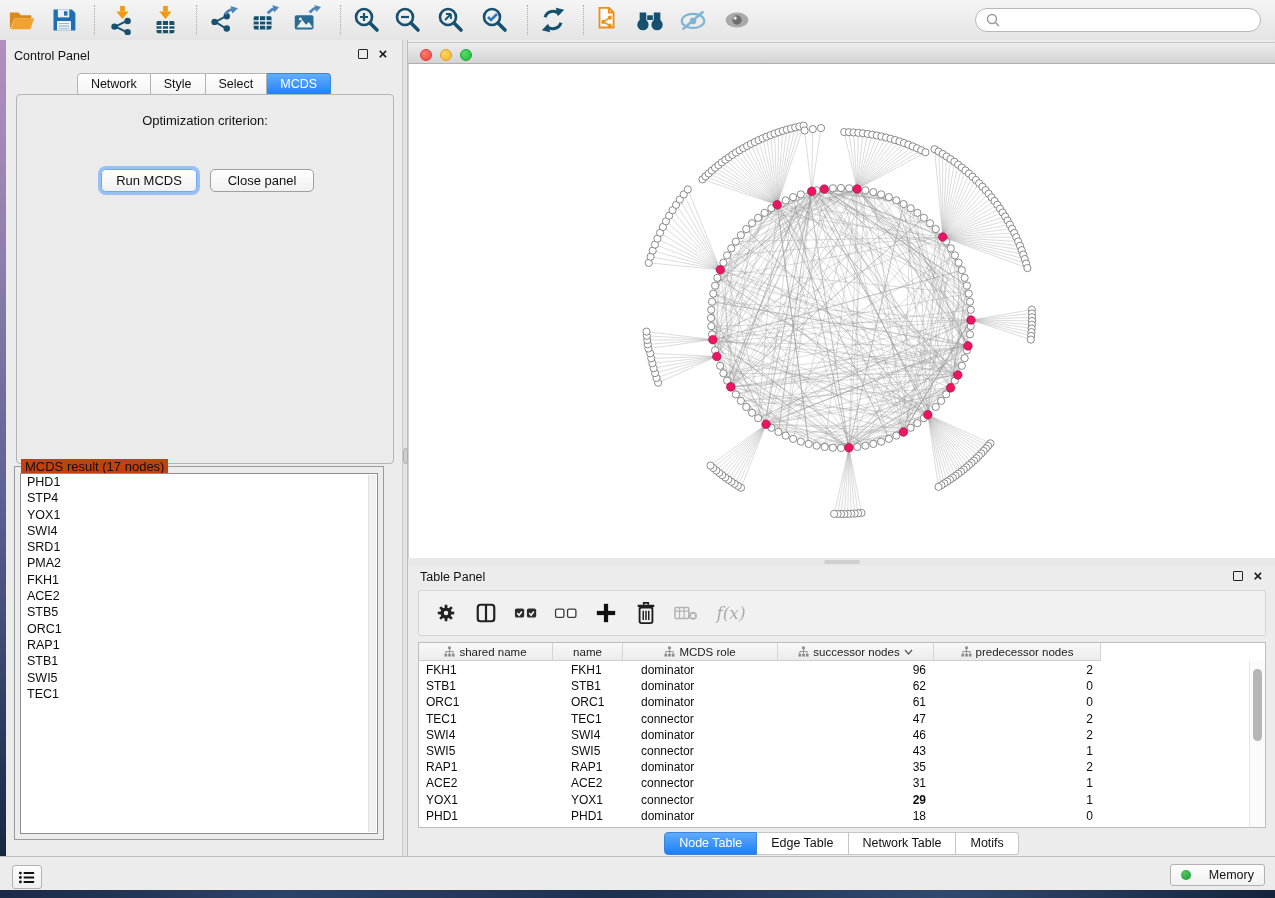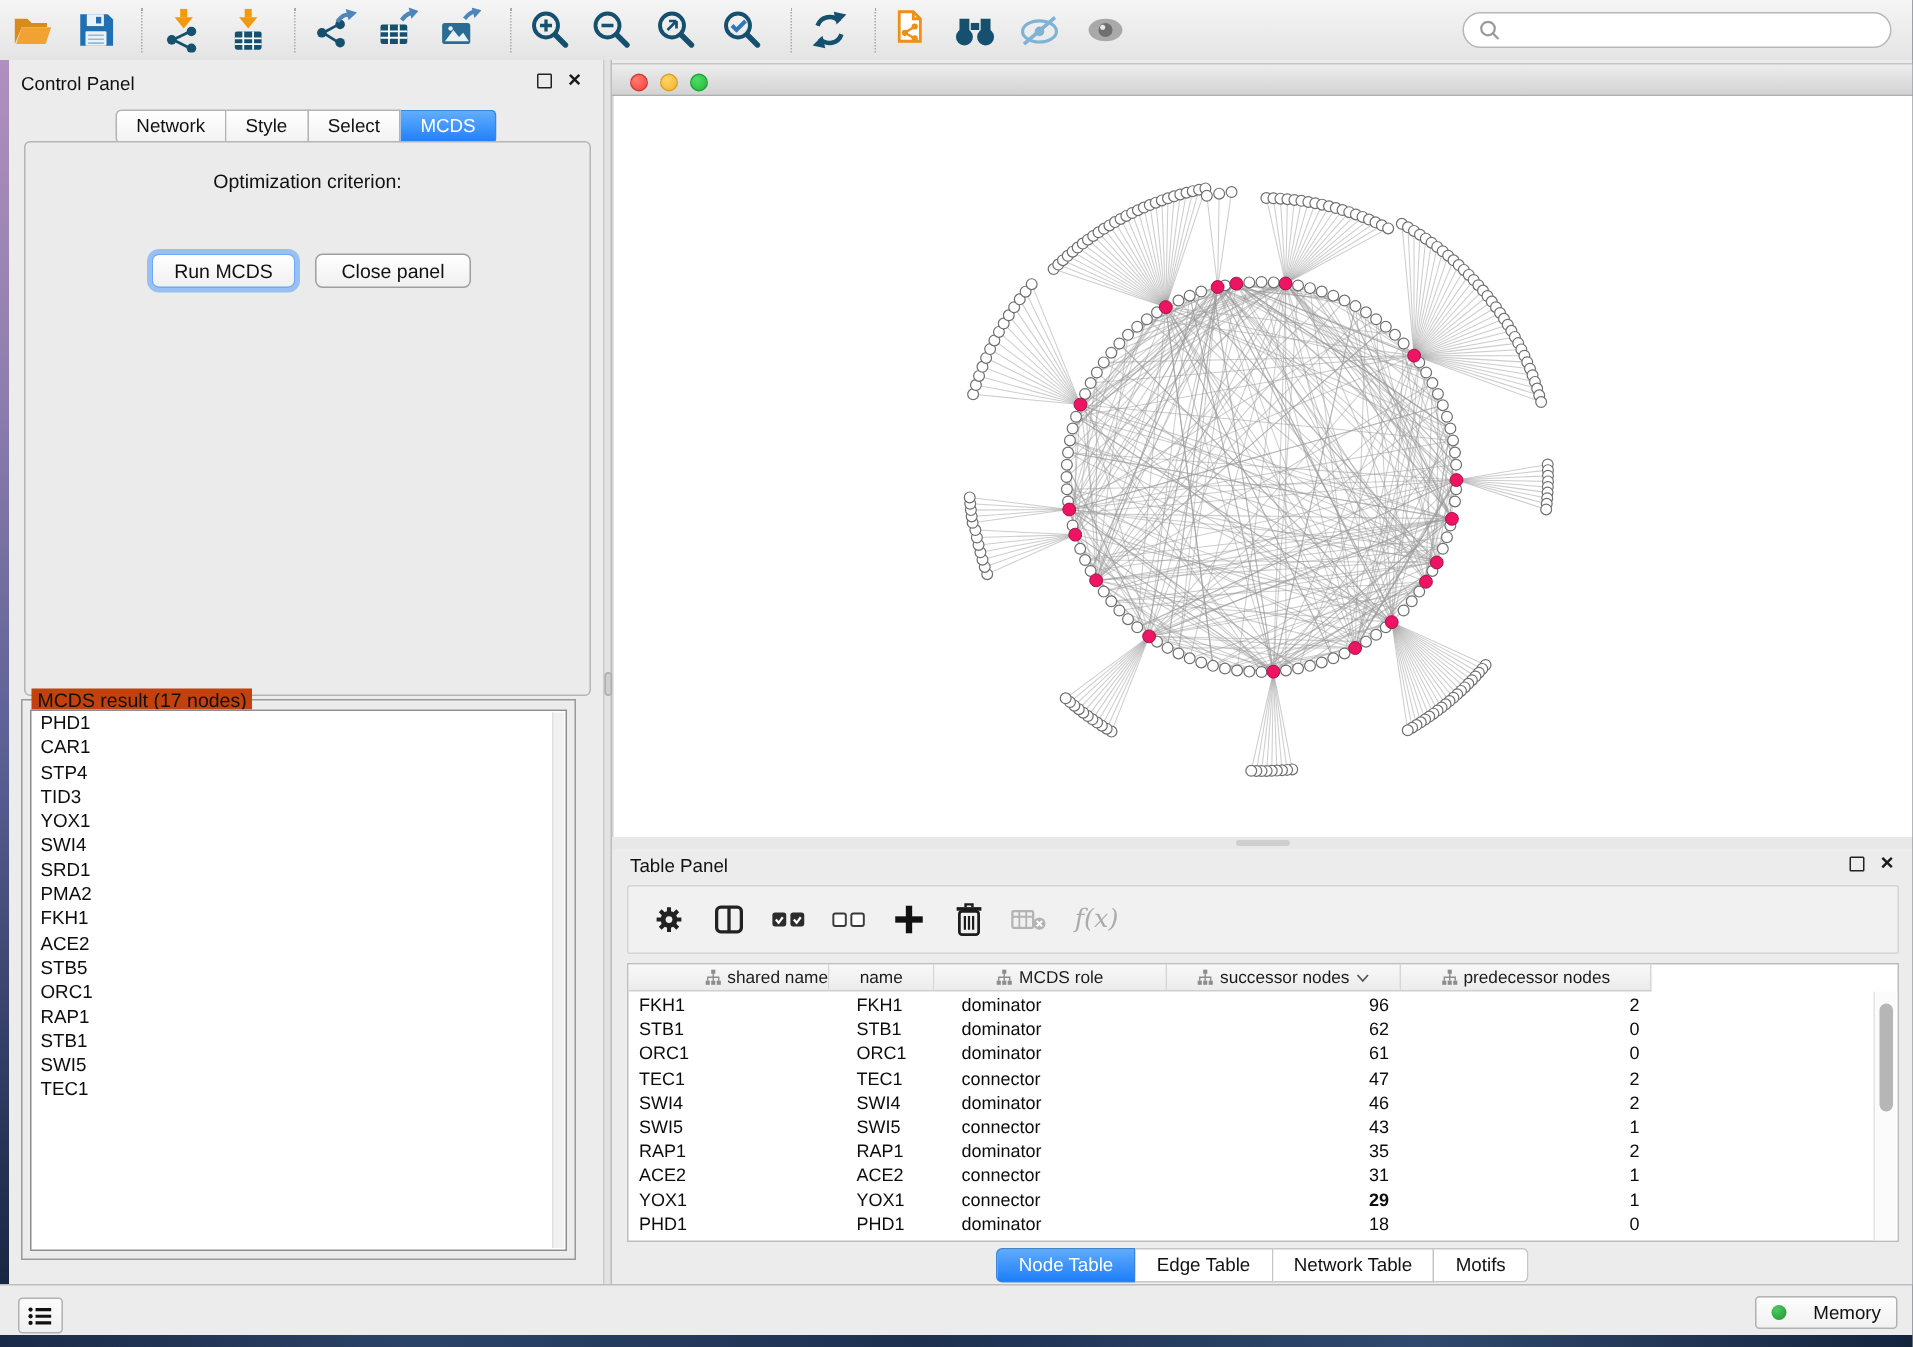--- a/index.html
+++ b/index.html
@@ -241,23 +241,21 @@
   <div class="abs cp-box">
     <div class="opt-label">Optimization criterion:</div>
     <button class="btn focused" style="left:84px;width:96px">Run MCDS</button>
     <button class="btn" style="left:193px;width:104px">Close panel</button>
   </div>
   <div class="abs result-group">
     <div class="legend">MCDS result (17 nodes)</div>
     <div class="result-list">
       <div id="result-items">
           <div class="rl-item">PHD1</div>
-          <div class="rl-item">CAR1</div>
           <div class="rl-item">STP4</div>
-          <div class="rl-item">TID3</div>
           <div class="rl-item">YOX1</div>
           <div class="rl-item">SWI4</div>
           <div class="rl-item">SRD1</div>
           <div class="rl-item">PMA2</div>
           <div class="rl-item">FKH1</div>
           <div class="rl-item">ACE2</div>
           <div class="rl-item">STB5</div>
           <div class="rl-item">ORC1</div>
           <div class="rl-item">RAP1</div>
           <div class="rl-item">STB1</div>
@@ -1130,21 +1128,21 @@
             <path d="M18.5 10 l4 4 M22.5 10 l-4 4" stroke="#fff" stroke-width="1.4"></path>
         </svg>
       </div>
       <div class="tpi" style="width:36px">
         <span class="fx-text">f(x)</span>
       </div>
     </div>
 
     <div class="tp-table">
       <div id="table-header">
-          <div class="th" style="left: 0px; width: 134px; justify-content: flex-end;">
+          <div class="th" style="left: 0px; width: 134px;">
             <svg width="11" height="11" viewBox="0 0 12 12">
               <rect x="4.5" y="0.5" width="3" height="3" fill="#8d8d8d"></rect>
               <rect x="0.5" y="8.5" width="3" height="3" fill="#8d8d8d"></rect>
               <rect x="4.5" y="8.5" width="3" height="3" fill="#8d8d8d"></rect>
               <rect x="8.5" y="8.5" width="3" height="3" fill="#8d8d8d"></rect>
               <path d="M6 3.5 V6 M2 8.5 V6 H10 V8.5 M6 6 V8.5" stroke="#8d8d8d" fill="none"></path>
             </svg>
             <span>shared name</span>
           </div>
           <div class="th" style="left: 134px; width: 70px;">

